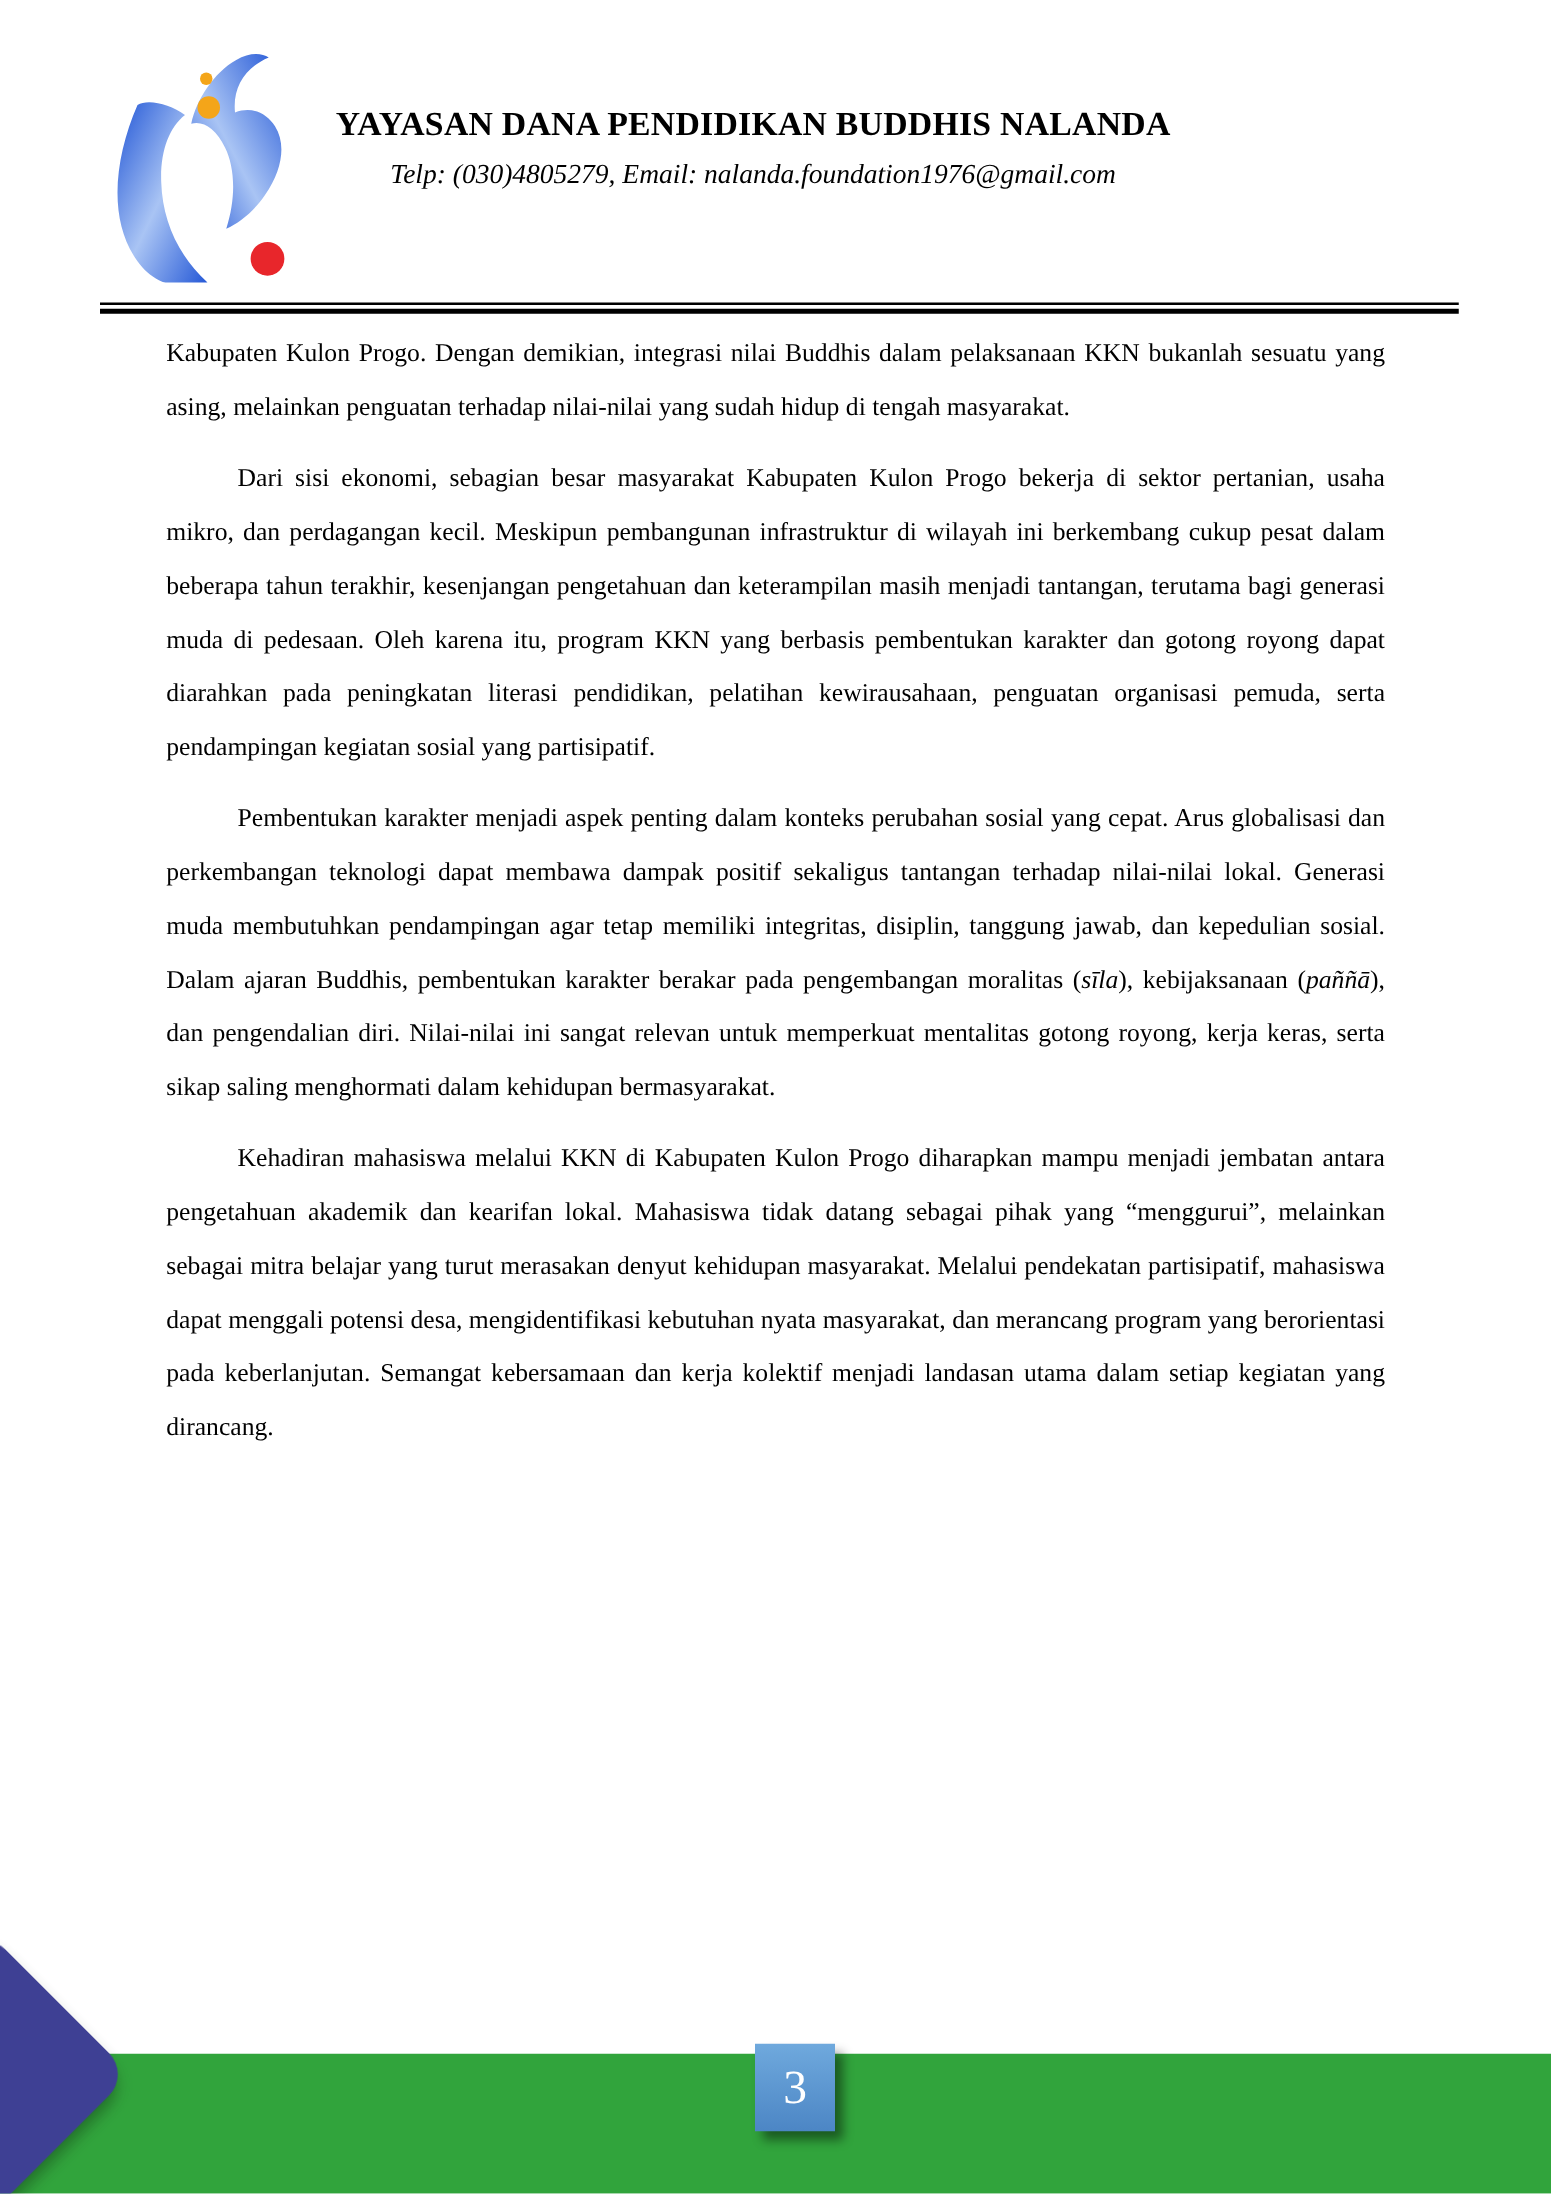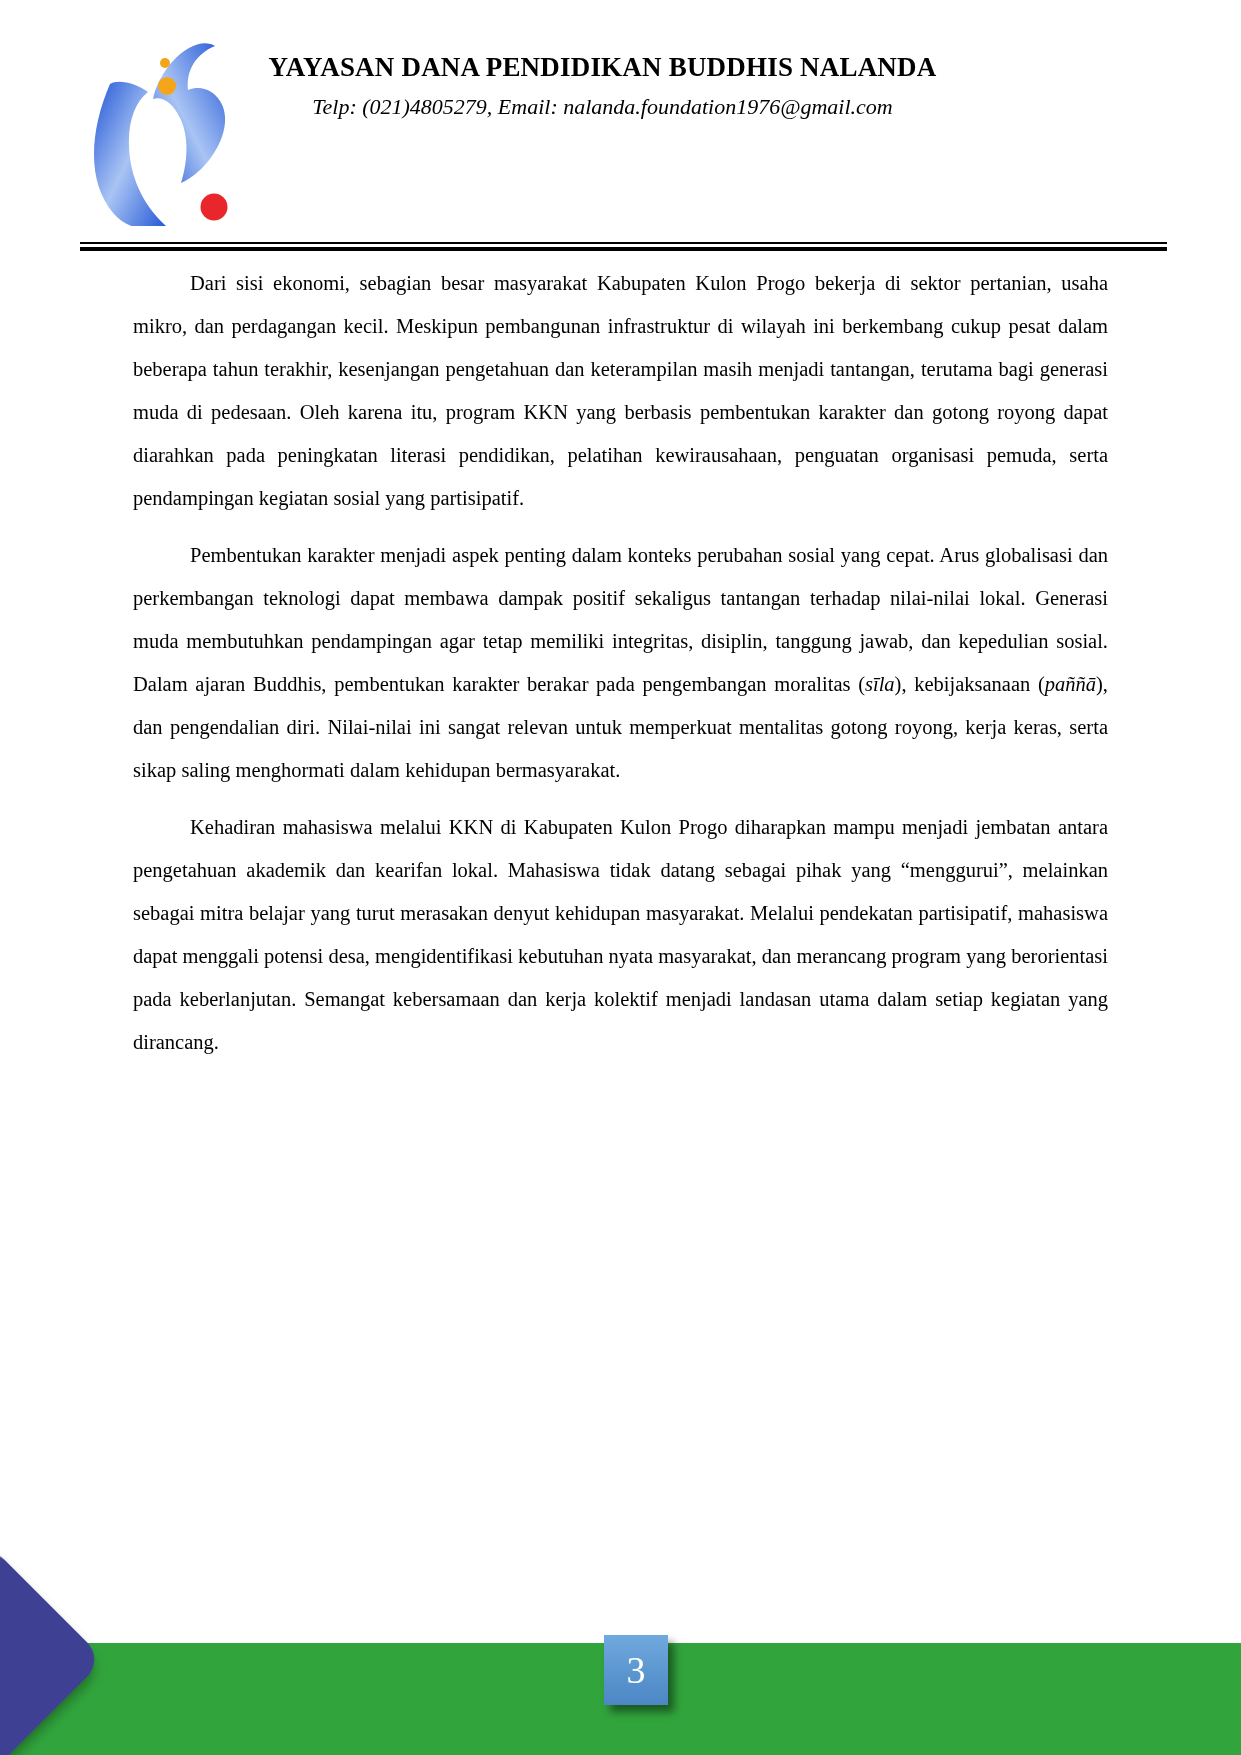--- a/index.html
+++ b/index.html
@@ -34,20 +34,21 @@
     left: 160px; right: 196px; top: 50px;
     text-align: center;
   }
   .org-name {
     font-size: 27px;
     font-weight: bold;
     letter-spacing: 0.2px;
     line-height: 34px;
     margin-bottom: 5px;
     white-space: nowrap;
+    margin-top: 32px;
   }
   .addr-line {
     font-size: 22.5px;
     line-height: 35px;
     white-space: nowrap;
   }
   .contact-line {
     font-size: 22px;
     font-style: italic;
     line-height: 36px;
@@ -142,30 +143,31 @@
                  C115,120 114,96 106,80 C99,65 88,58 79,61
                  C83,42 97,20 115,10 C125,4 135,4 141,8 Z" fill="url(#blueGrad2)"></path>
         <circle class="dot-orange" cx="91" cy="25" r="5"></circle>
         <circle class="dot-orange" cx="93" cy="48" r="9"></circle>
         <circle class="dot-red" cx="140" cy="169" r="13.5"></circle>
       </svg>
     </div>
 
     <div class="header-text">
       <div class="org-name">YAYASAN DANA PENDIDIKAN BUDDHIS NALANDA</div>
-      <div class="contact-line">Telp: (021)4805279, Email: nalanda.foundation1976@gmail.com</div>
+      <div class="contact-line">Telp: (030)4805279, Email: nalanda.foundation1976@gmail.com</div>
     </div>
 
     <div class="rule">
       <div class="rule-thin"></div>
       <div class="rule-thick"></div>
     </div>
   </header>
 
   <main class="doc-body">
+    <p class="para"><span>Kabupaten Kulon Progo. Dengan demikian, integrasi nilai Buddhis dalam pelaksanaan KKN bukanlah sesuatu yang asing, melainkan penguatan terhadap nilai-nilai yang sudah hidup di tengah masyarakat.</span></p>
     <p class="para indent"><span>Dari sisi ekonomi, sebagian besar masyarakat Kabupaten Kulon Progo bekerja di sektor pertanian, usaha mikro, dan perdagangan kecil. Meskipun pembangunan infrastruktur di wilayah ini berkembang cukup pesat dalam beberapa tahun terakhir, kesenjangan pengetahuan dan keterampilan masih menjadi tantangan, terutama bagi generasi muda di pedesaan. Oleh karena itu, program KKN yang berbasis pembentukan karakter dan gotong royong dapat diarahkan pada peningkatan literasi pendidikan, pelatihan kewirausahaan, penguatan organisasi pemuda, serta pendampingan kegiatan sosial yang partisipatif.</span></p>
     <p class="para indent"><span>Pembentukan karakter menjadi aspek penting dalam konteks perubahan sosial yang cepat. Arus globalisasi dan perkembangan teknologi dapat membawa dampak positif sekaligus tantangan terhadap nilai-nilai lokal. Generasi muda membutuhkan pendampingan agar tetap memiliki integritas, disiplin, tanggung jawab, dan kepedulian sosial. Dalam ajaran Buddhis, pembentukan karakter berakar pada pengembangan moralitas (</span><em>sīla</em><span>), kebijaksanaan (</span><em>paññā</em><span>), dan pengendalian diri. Nilai-nilai ini sangat relevan untuk memperkuat mentalitas gotong royong, kerja keras, serta sikap saling menghormati dalam kehidupan bermasyarakat.</span></p>
     <p class="para indent"><span>Kehadiran mahasiswa melalui KKN di Kabupaten Kulon Progo diharapkan mampu menjadi jembatan antara pengetahuan akademik dan kearifan lokal. Mahasiswa tidak datang sebagai pihak yang “menggurui”, melainkan sebagai mitra belajar yang turut merasakan denyut kehidupan masyarakat. Melalui pendekatan partisipatif, mahasiswa dapat menggali potensi desa, mengidentifikasi kebutuhan nyata masyarakat, dan merancang program yang berorientasi pada keberlanjutan. Semangat kebersamaan dan kerja kolektif menjadi landasan utama dalam setiap kegiatan yang dirancang.</span></p>
   </main>
 
   <footer>
     <div class="green-band"></div>
     <div class="corner-diamond"></div>
     <div class="page-number-badge">
       <span class="page-number">3</span>

